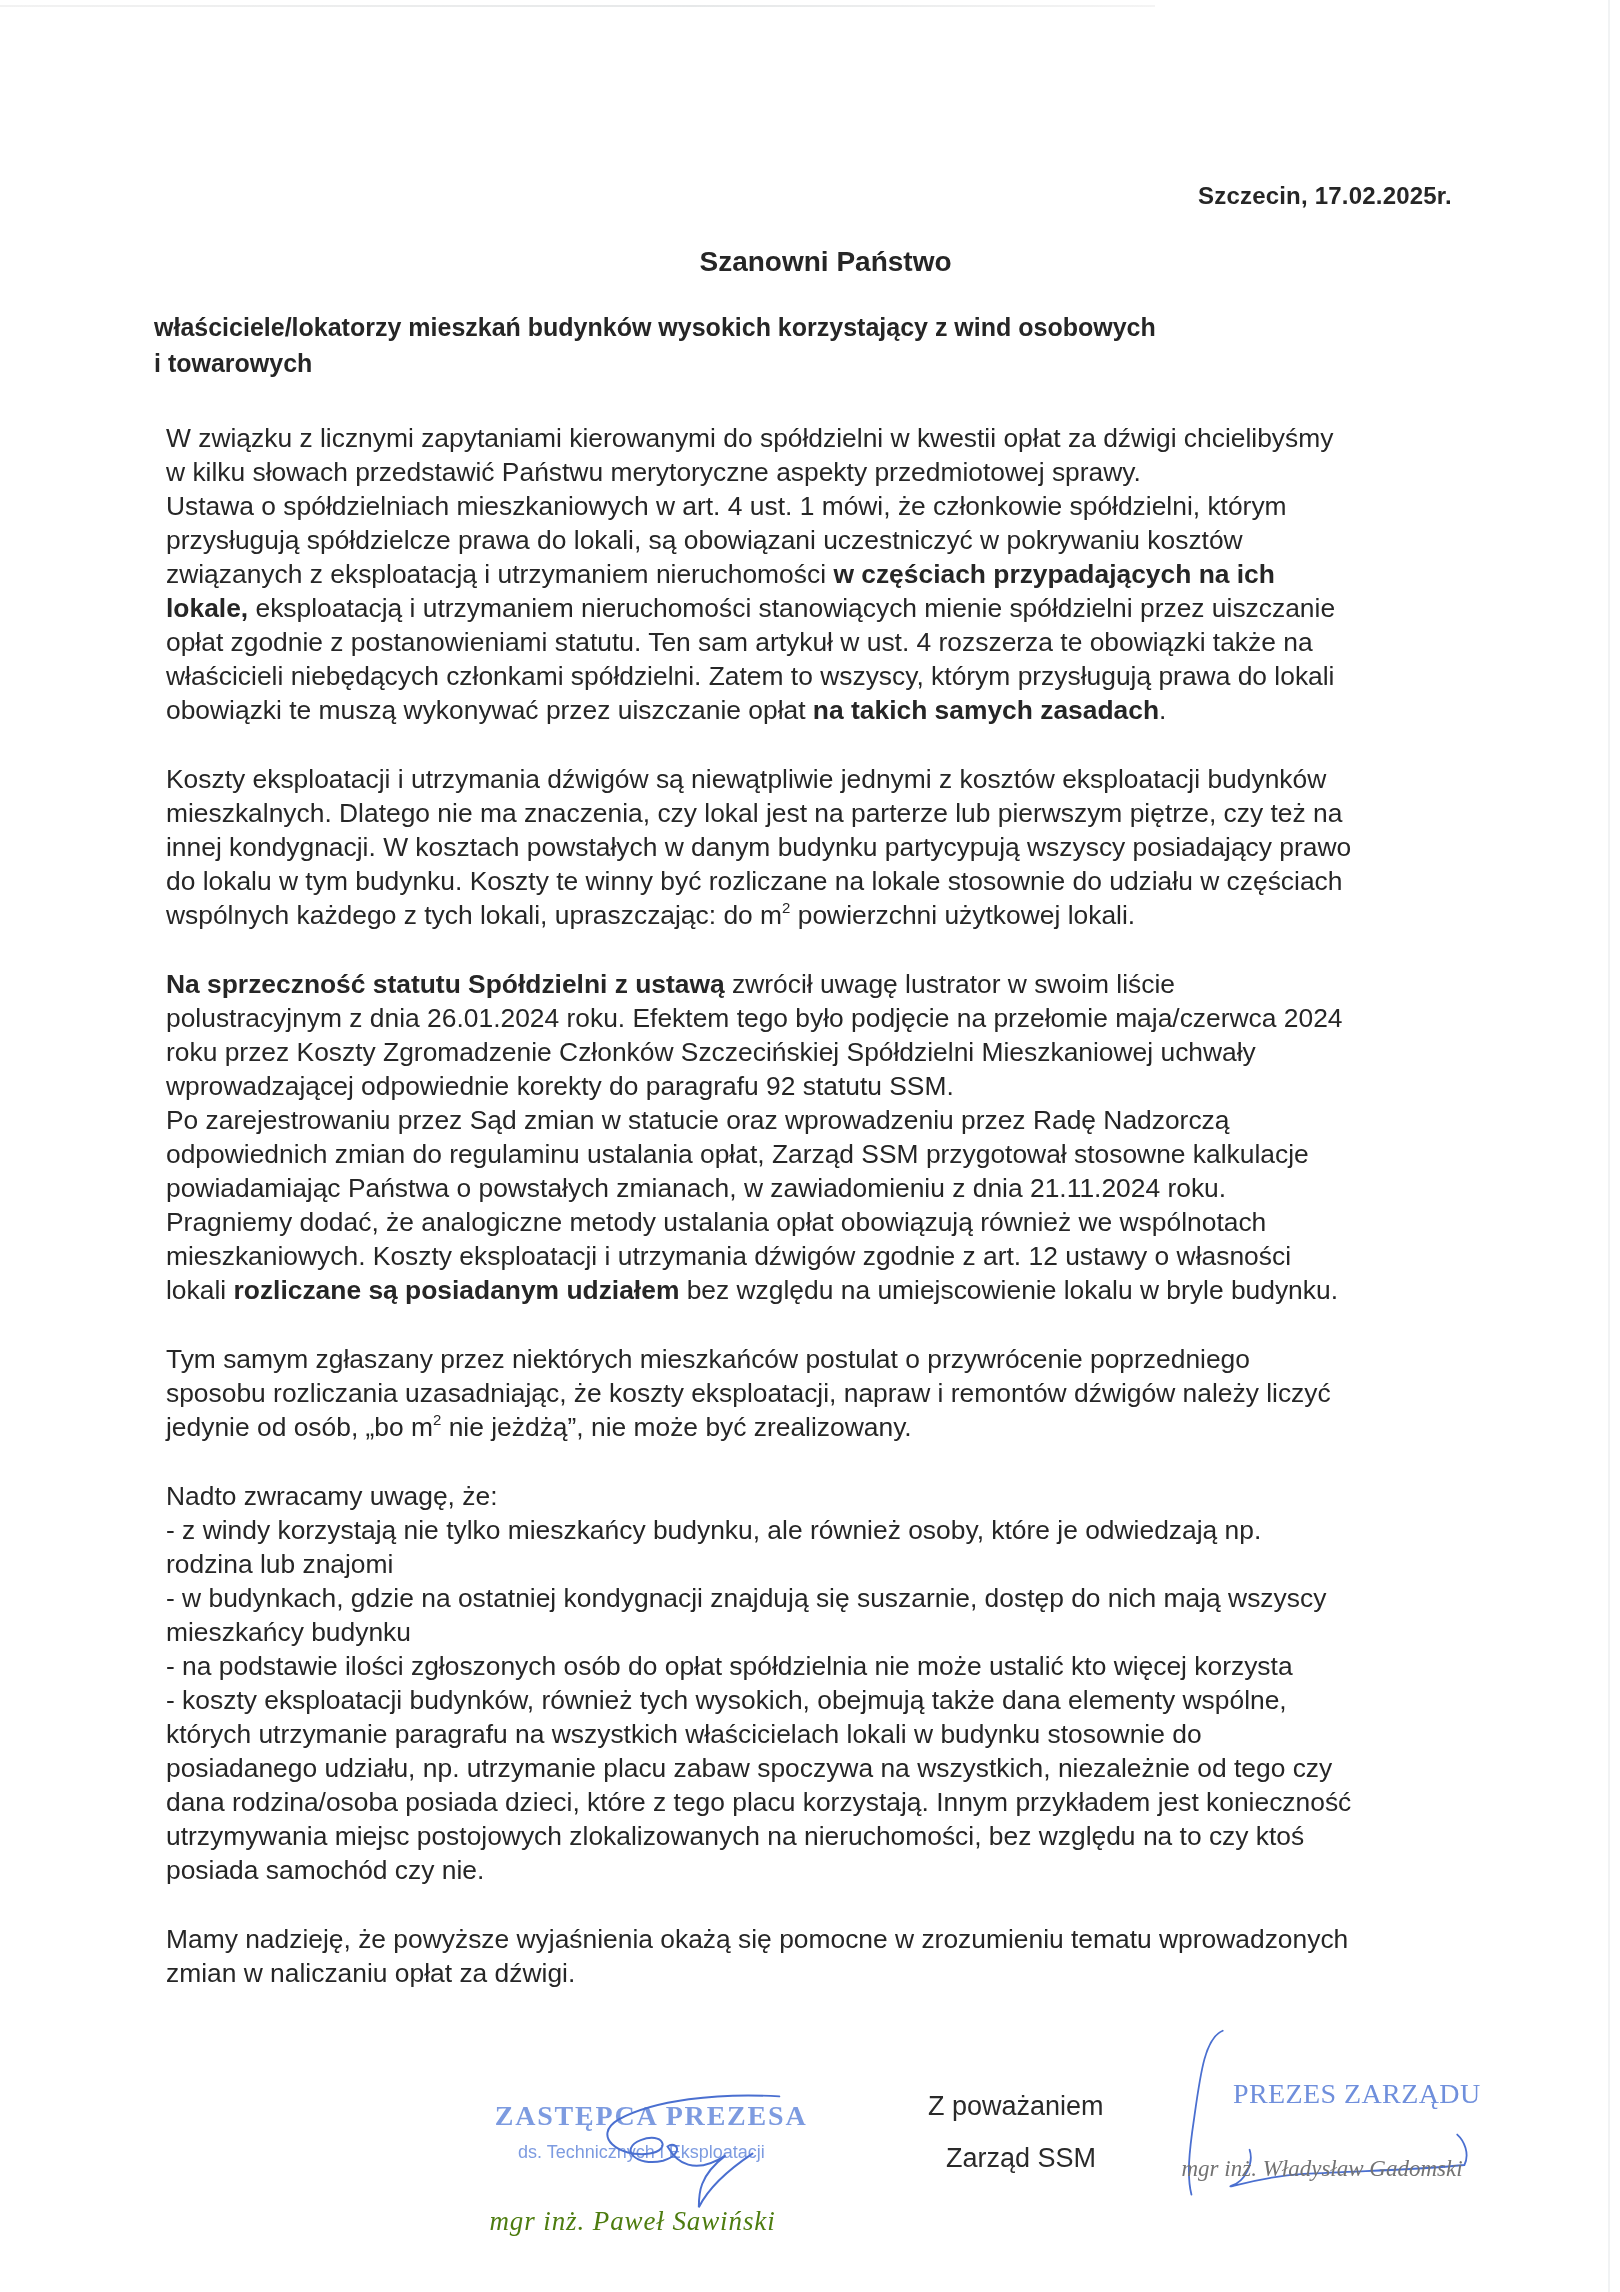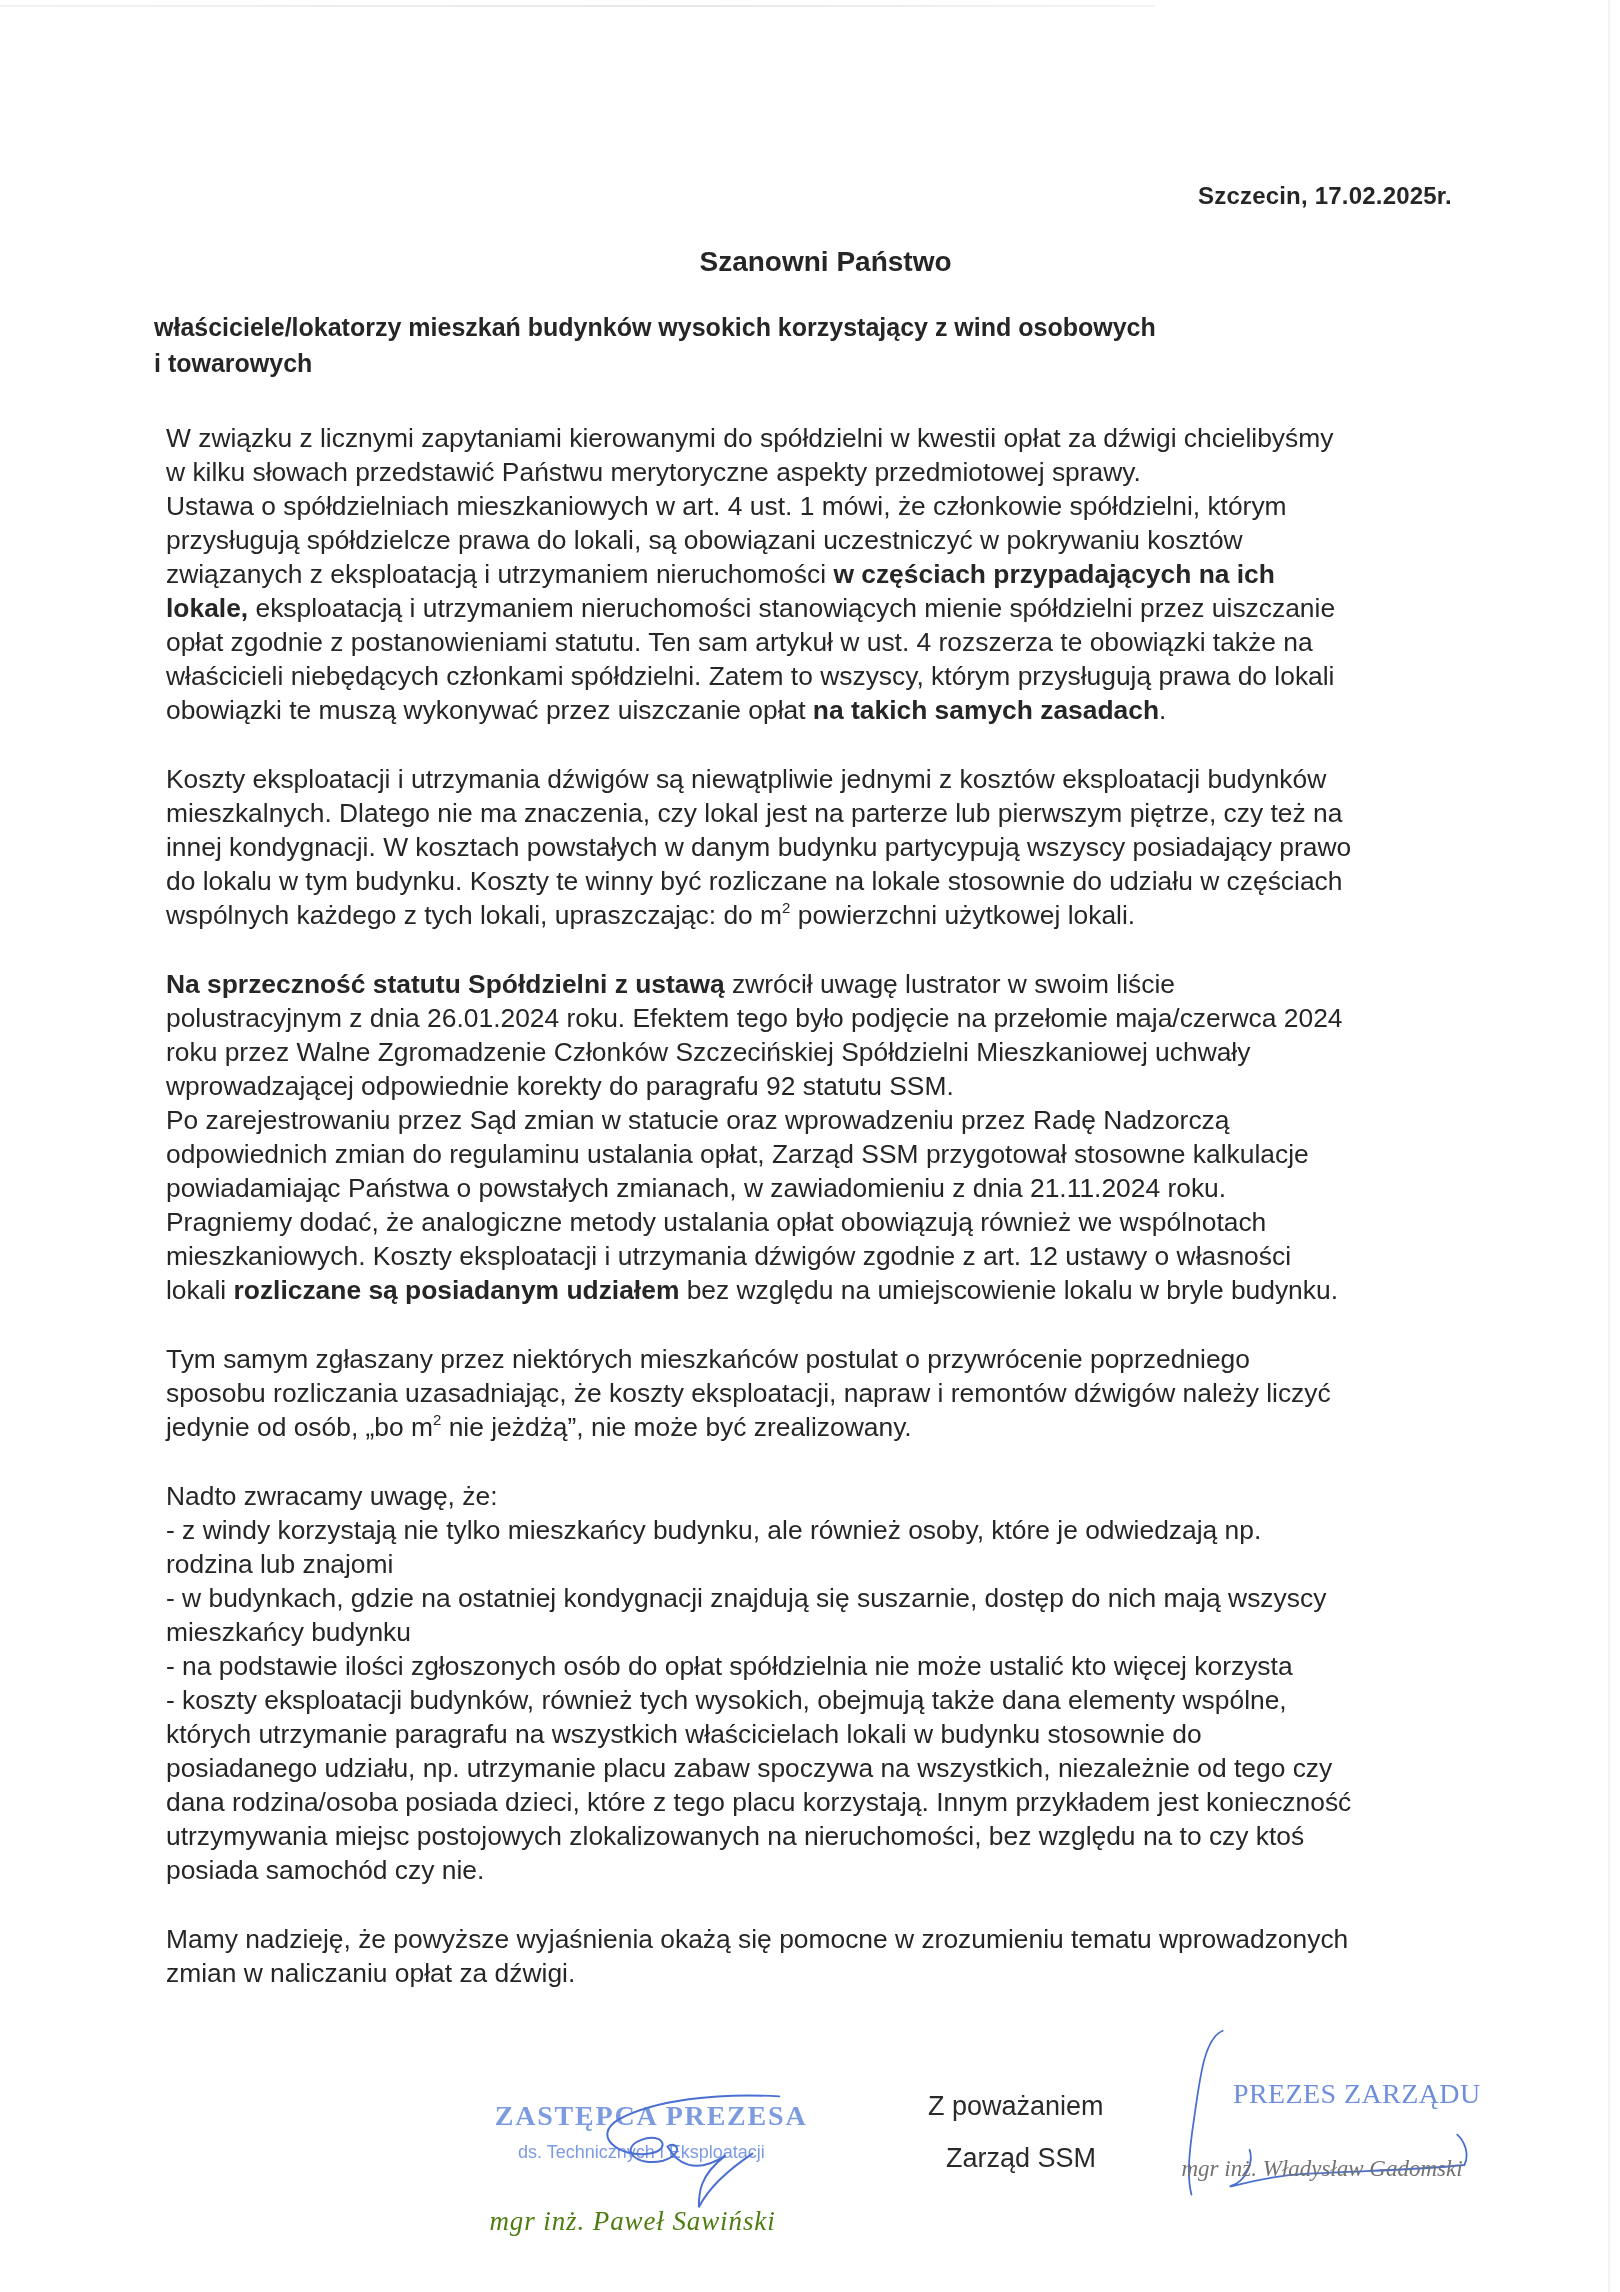--- a/index.html
+++ b/index.html
@@ -112,21 +112,21 @@
       <span class="line">Koszty eksploatacji i utrzymania dźwigów są niewątpliwie jednymi z kosztów eksploatacji budynków</span>
       <span class="line">mieszkalnych. Dlatego nie ma znaczenia, czy lokal jest na parterze lub pierwszym piętrze, czy też na</span>
       <span class="line">innej kondygnacji. W kosztach powstałych w danym budynku partycypują wszyscy posiadający prawo</span>
       <span class="line">do lokalu w tym budynku. Koszty te winny być rozliczane na lokale stosownie do udziału w częściach</span>
       <span class="line"><span>wspólnych każdego z tych lokali, upraszczając: do m</span><sup>2</sup><span> powierzchni użytkowej lokali.</span></span>
     </div>
 
     <div class="para gap">
       <span class="line"><b>Na sprzeczność statutu Spółdzielni z ustawą</b><span> zwrócił uwagę lustrator w swoim liście</span></span>
       <span class="line">polustracyjnym z dnia 26.01.2024 roku. Efektem tego było podjęcie na przełomie maja/czerwca 2024</span>
-      <span class="line">roku przez Walne Zgromadzenie Członków Szczecińskiej Spółdzielni Mieszkaniowej uchwały</span>
+      <span class="line">roku przez Koszty Zgromadzenie Członków Szczecińskiej Spółdzielni Mieszkaniowej uchwały</span>
       <span class="line">wprowadzającej odpowiednie korekty do paragrafu 92 statutu SSM.</span>
       <span class="line">Po zarejestrowaniu przez Sąd zmian w statucie oraz wprowadzeniu przez Radę Nadzorczą</span>
       <span class="line">odpowiednich zmian do regulaminu ustalania opłat, Zarząd SSM przygotował stosowne kalkulacje</span>
       <span class="line">powiadamiając Państwa o powstałych zmianach, w zawiadomieniu z dnia 21.11.2024 roku.</span>
       <span class="line">Pragniemy dodać, że analogiczne metody ustalania opłat obowiązują również we wspólnotach</span>
       <span class="line">mieszkaniowych. Koszty eksploatacji i utrzymania dźwigów zgodnie z art. 12 ustawy o własności</span>
       <span class="line"><span>lokali </span><b>rozliczane są posiadanym udziałem</b><span> bez względu na umiejscowienie lokalu w bryle budynku.</span></span>
     </div>
 
     <div class="para gap">

